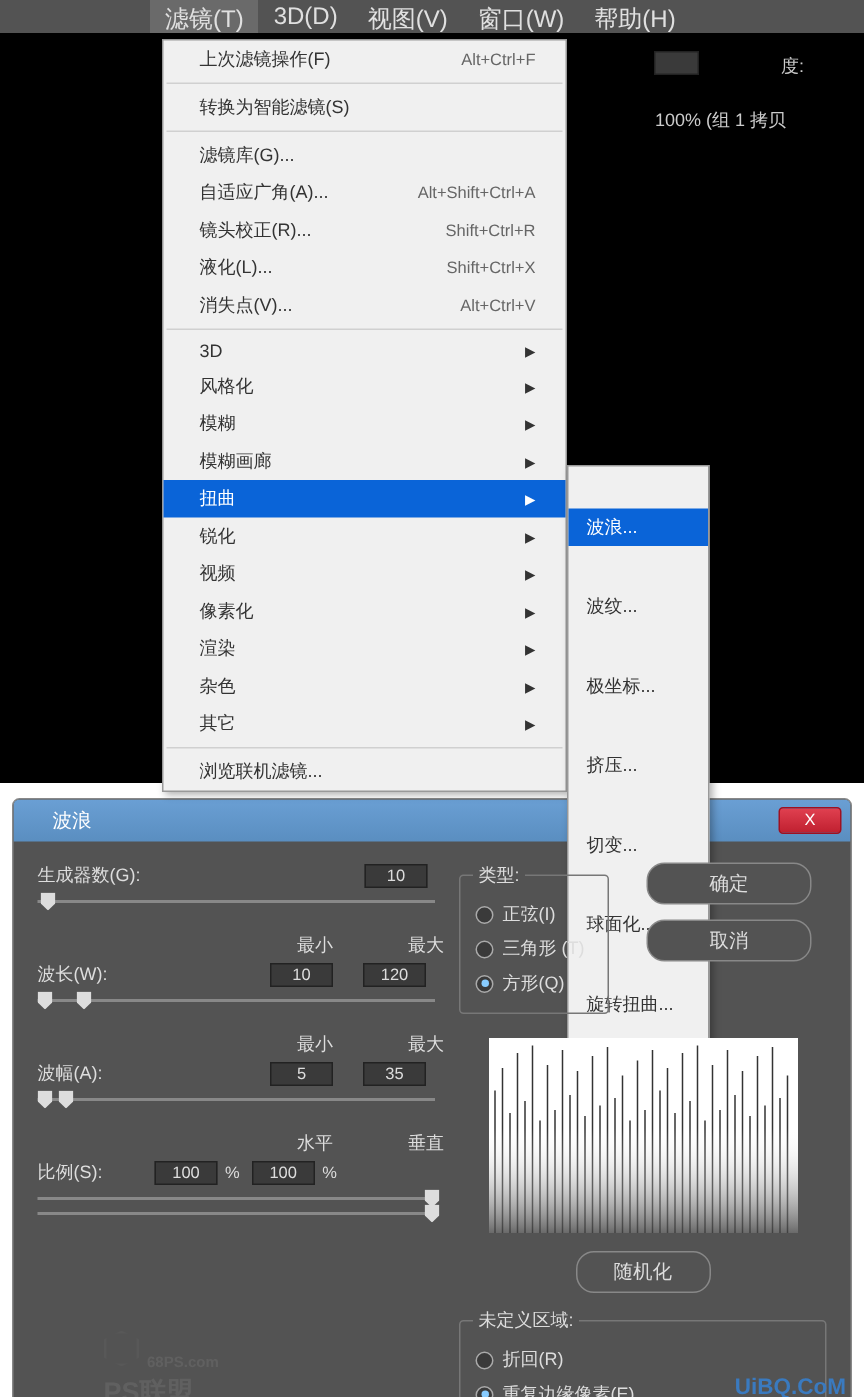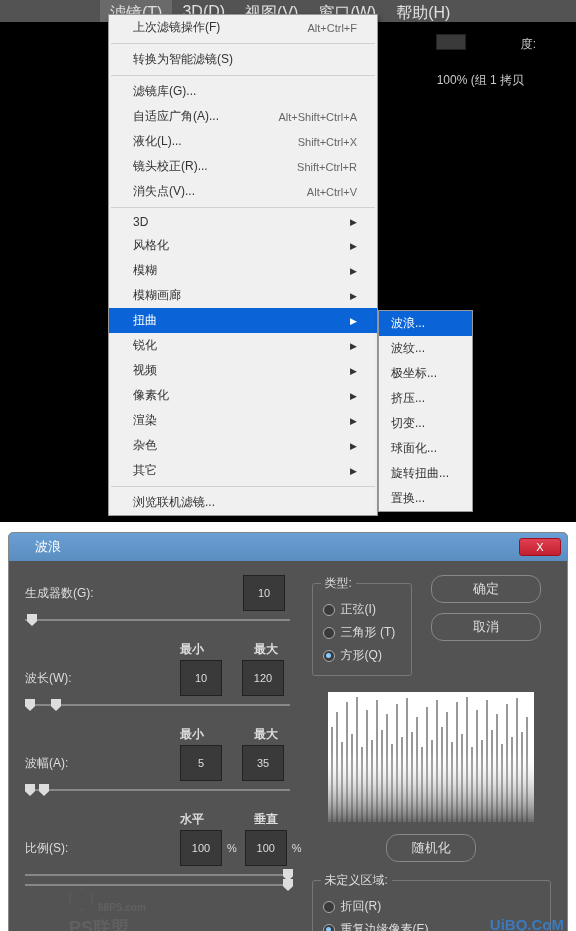--- a/index.html
+++ b/index.html
@@ -4,50 +4,50 @@
 <style>
 * { margin: 0; padding: 0; box-sizing: border-box; font-family: "Microsoft YaHei", sans-serif; }
 body { background: #fff; width: 576px; }
 
 
 .top-section { background: #000; padding: 0; position: relative; height: 522px; }
 .menubar { background: #535353; display: flex; height: 22px; padding-left: 100px; }
 .menubar-item { color: #e0e0e0; font-size: 16px; padding: 3px 10px; cursor: pointer; }
 .menubar-item.active { background: #6a6a6a; }
 
-.dropdown { position: absolute; top: 14px; left: 108px; background: #f0f0f0; border: 1px solid #999; width: 270px; box-shadow: 2px 2px 5px rgba(0,0,0,0.3); }
+.dropdown { position: absolute; top: 26px; left: 108px; background: #f0f0f0; border: 1px solid #999; width: 270px; box-shadow: 2px 2px 5px rgba(0,0,0,0.3); }
 .menu-item { display: flex; justify-content: space-between; align-items: center; padding: 4px 20px 4px 24px; font-size: 12px; color: #333; cursor: pointer; position: relative; }
 .menu-item.highlighted { background: #0a64d8; color: #fff; }
 .menu-item .arrow { font-size: 9px; }
 .menu-sep { height: 1px; background: #d0d0d0; margin: 3px 2px; }
 .shortcut { color: #666; font-size: 11px; }
 
 .submenu { position: absolute; top: 310px; left: 378px; background: #f0f0f0; border: 1px solid #999; width: 95px; box-shadow: 2px 2px 5px rgba(0,0,0,0.3); }
-.submenu .menu-item { padding: 4px 12px; }
+.submenu .menu-item { padding: 4px 12px; margin-top: 28px; }
 
 .bg-text1 { position: absolute; top: 36px; right: 40px; color: #ccc; font-size: 12px; }
 .bg-input { position: absolute; top: 34px; right: 110px; width: 30px; height: 16px; background: #3a3a3a; border: 1px solid #222; }
 .bg-text2 { position: absolute; top: 72px; right: 52px; color: #ccc; font-size: 12px; }
 
 
 .dialog-wrap { padding: 10px 8px; }
 .dialog { background: #535353; border: 1px solid #888; border-radius: 5px; overflow: hidden; }
 .titlebar { background: linear-gradient(#6a9fd4, #5a8ec0); display: flex; justify-content: space-between; align-items: center; padding: 4px 6px 4px 26px; height: 28px; }
 .titlebar-text { color: #fff; font-size: 13px; }
 .close-btn { background: linear-gradient(#e04050, #c02030); color: #fff; width: 42px; height: 18px; border-radius: 3px; display: flex; align-items: center; justify-content: center; font-size: 11px; border: 1px solid #a01020; cursor: pointer; }
 
 .dialog-body { padding: 14px 16px 20px 16px; position: relative; display: flex; }
 .left-col { flex: 1; padding-right: 10px; }
 .right-col { width: 245px; }
 
 .param-row { display: flex; align-items: center; color: #ddd; font-size: 12px; margin-bottom: 4px; }
 .param-label { width: 78px; }
-.param-input { background: #3a3a3a; border: 1px solid #222; color: #ddd; width: 42px; height: 36px; text-align: center; font-size: 11px; }
+.param-input { background: #3a3a3a; border: 1px solid #222; color: #ddd; width: 42px; height: 16px; text-align: center; font-size: 11px; }
 .param-headers { display: flex; color: #ddd; font-size: 12px; margin-left: 155px; gap: 32px; margin-bottom: 2px; }
-.param-headers span { width: 42px; text-align: left; font-weight: bold; }
+.param-headers span { width: 42px; text-align: right; }
 .two-inputs { margin-left: 155px; display: flex; gap: 20px; }
 .pct { color: #ddd; font-size: 11px; margin-left: 5px; }
 
 .slider-track { height: 2px; background: #888; margin: 8px 0 20px 0; position: relative; width: 265px; }
 .slider-thumb { position: absolute; top: -5px; width: 10px; height: 12px; background: #ddd; clip-path: polygon(0 0, 100% 0, 100% 60%, 50% 100%, 0 60%); }
 .dual-slider .slider-thumb.t2 { background: #ddd; }
 
 .single-gen { display: flex; align-items: center; gap: 140px; }
 
 .fieldset { border: 1px solid #777; border-radius: 3px; padding: 6px 10px 8px 10px; margin-bottom: 10px; }
@@ -93,26 +93,26 @@
       </div>
     <div class="menu-sep"></div>
     <div class="menu-item">
         <span>滤镜库(G)...</span>
       </div>
     <div class="menu-item">
         <span>自适应广角(A)...</span>
         <span class="shortcut">Alt+Shift+Ctrl+A</span>
       </div>
     <div class="menu-item">
+        <span>镜头校正(R)...</span>
+        <span class="shortcut">Shift+Ctrl+R</span>
+      </div>
+    <div class="menu-item">
         <span>液化(L)...</span>
         <span class="shortcut">Shift+Ctrl+X</span>
-      </div>
-    <div class="menu-item">
-        <span>镜头校正(R)...</span>
-        <span class="shortcut">Shift+Ctrl+R</span>
       </div>
     <div class="menu-item">
         <span>消失点(V)...</span>
         <span class="shortcut">Alt+Ctrl+V</span>
       </div>
     <div class="menu-sep"></div>
     <div class="menu-item">
         <span>3D</span>
         <span class="arrow">▶</span>
       </div>
@@ -240,21 +240,21 @@
         <div class="slider-thumb" style="left:0px"></div>
         <div class="slider-thumb t2" style="left:14px"></div>
       </div>
 
       <div class="param-headers">
         <span>水平</span>
         <span>垂直</span>
       </div>
       <div class="param-row">
         <span class="param-label">比例(S):</span>
-        <div style="margin-left:77px;display:flex;align-items:center">
+        <div style="display:flex;align-items:center">
           <input class="param-input" value="100" style="">
               <span class="pct">%</span>
           <input class="param-input" style="margin-left: 8px;" value="100">
               <span class="pct">%</span>
         </div>
       </div>
       <div class="slider-track dual-slider" style="margin-bottom:6px">
         <div class="slider-thumb" style="left:258px"></div>
       </div>
       <div class="slider-track dual-slider">

